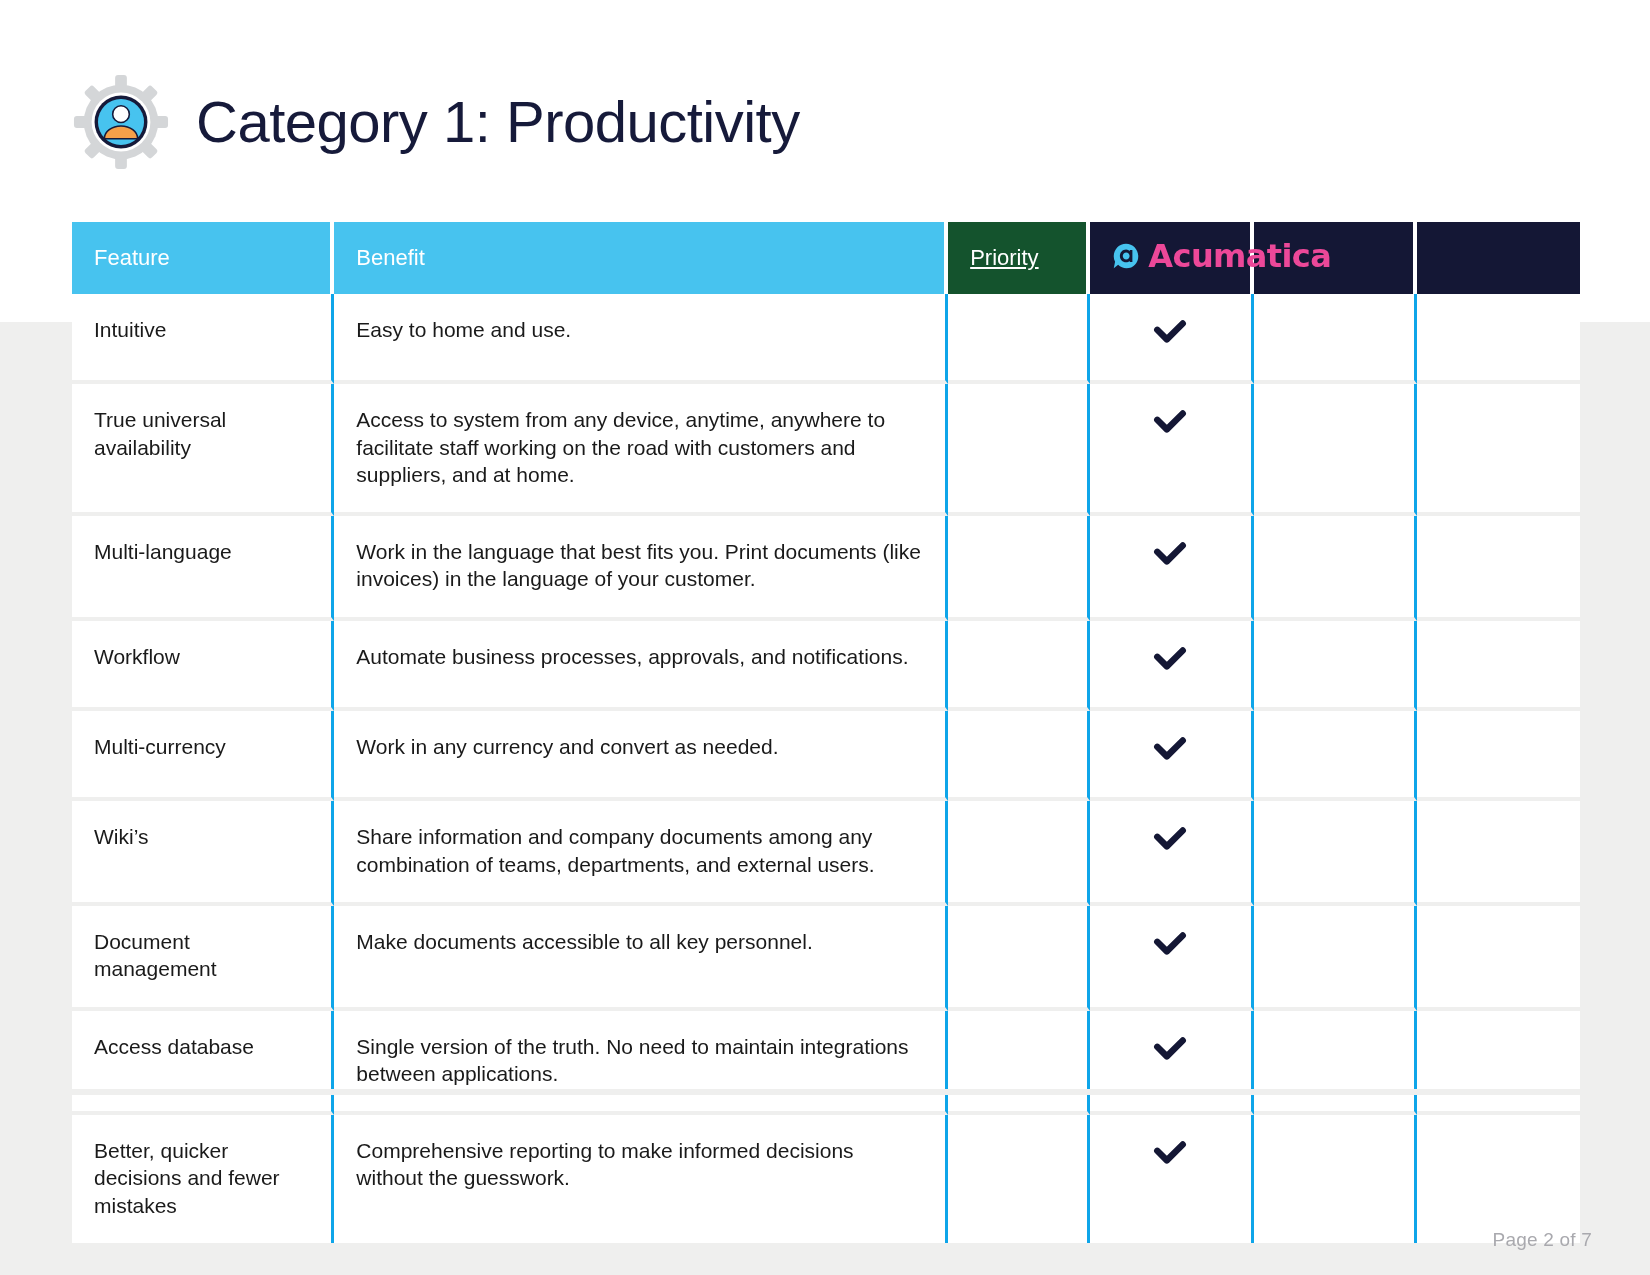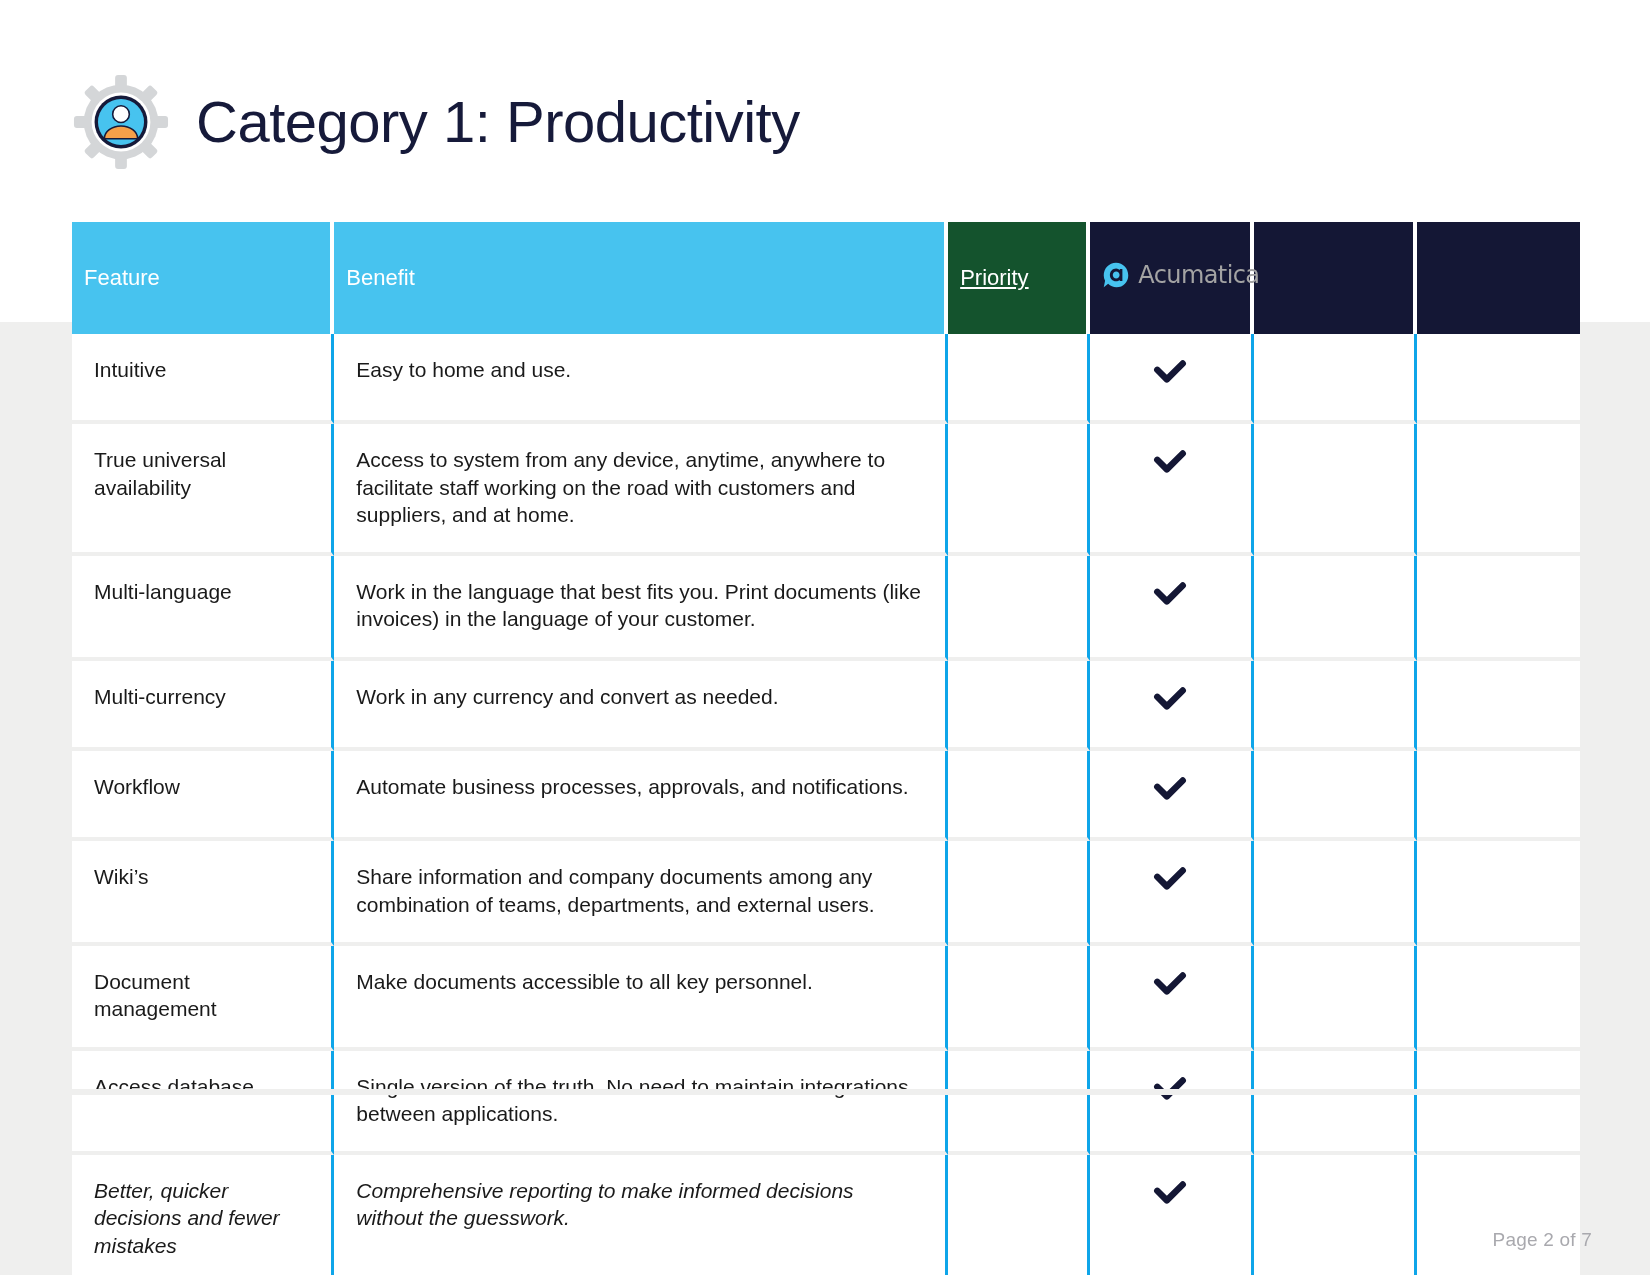--- a/index.html
+++ b/index.html
@@ -69,23 +69,23 @@
     border-collapse: separate;
     border-spacing: 0;
     table-layout: fixed;
   }
   .cmp-table col.c-feature  { width: 262px; }
   .cmp-table col.c-benefit  { width: 613px; }
   .cmp-table col.c-priority { width: 142px; }
   .cmp-table col.c-vendor   { width: 163px; }
 
   .cmp-table thead th {
-    height: 112px;
+    height: 72px;
     vertical-align: middle;
-    padding: 0 12px;
+    padding: 0 22px;
     text-align: left;
     font-weight: 400;
     color: #ffffff;
     font-size: 22px;
     border-right: 4px solid #ffffff;
     box-sizing: border-box;
   }
   .cmp-table thead th:last-child { border-right: none; }
   th.h-blue   { background: #47c3ef; }
   th.h-orange { background: #14532d; text-decoration: underline; }
@@ -95,40 +95,40 @@
   th.h-vendor { text-align: center; padding: 0 10px; }
 
   .acu-logo {
     display: inline-flex;
     align-items: center;
     gap: 8px;
     line-height: 1;
   }
   .acu-mark { width: 28px; height: 28px; flex: 0 0 auto; }
   .acu-word {
-    color: #a3a3a3;
-    font-size: 24px;
-    font-weight: normal;
+    color: #ec4899;
+    font-size: 32px;
+    font-weight: bold;
     letter-spacing: -0.6px;
     font-family: "DejaVu Sans", sans-serif;
   }
 
   .cmp-table tbody td {
     background: #ffffff;
     border-right: 3px solid #0ea5e9;
     border-bottom: 4px solid #efefee;
     padding: 22px 22px 24px 22px;
     vertical-align: top;
     color: #1a1a1a;
     font-size: 21px;
     line-height: 1.3;
     box-sizing: border-box;
   }
   .cmp-table tbody td:last-child { border-right: none; }
-  .cmp-table tbody tr:last-child td { border-bottom: none; font-style: italic; }
+  .cmp-table tbody tr:last-child td { border-bottom: none; }
 
   td.c-check {
     text-align: center;
     padding-top: 24px;
   }
   .check {
     display: inline-block;
     width: 34px;
     height: 34px;
   }
@@ -241,40 +241,40 @@
           <td>Multi-language</td>
           <td>Work in the language that best fits you. Print documents (like invoices) in the language of your customer.</td>
           <td></td>
           <td class="c-check"><span class="check"><svg viewBox="0 0 32 32" width="34" height="34" aria-hidden="true">
                 <path d="M4 13 L13 22 L28 7" fill="none" stroke="#141735" stroke-width="6" stroke-linecap="round" stroke-linejoin="round"></path>
               </svg></span></td>
           <td class="c-check"></td>
           <td class="c-check"></td>
         </tr>
         <tr>
+          <td>Workflow</td>
+          <td>Automate business processes, approvals, and notifications.</td>
+          <td></td>
+          <td class="c-check"><span class="check"><svg viewBox="0 0 32 32" width="34" height="34" aria-hidden="true">
+                <path d="M4 13 L13 22 L28 7" fill="none" stroke="#141735" stroke-width="6" stroke-linecap="round" stroke-linejoin="round"></path>
+              </svg></span></td>
+          <td class="c-check"></td>
+          <td class="c-check"></td>
+        </tr>
+        <tr>
           <td>Multi-currency</td>
           <td>Work in any currency and convert as needed.</td>
           <td></td>
           <td class="c-check"><span class="check"><svg viewBox="0 0 32 32" width="34" height="34" aria-hidden="true">
                 <path d="M4 13 L13 22 L28 7" fill="none" stroke="#141735" stroke-width="6" stroke-linecap="round" stroke-linejoin="round"></path>
               </svg></span></td>
           <td class="c-check"></td>
           <td class="c-check"></td>
         </tr>
         <tr>
-          <td>Workflow</td>
-          <td>Automate business processes, approvals, and notifications.</td>
-          <td></td>
-          <td class="c-check"><span class="check"><svg viewBox="0 0 32 32" width="34" height="34" aria-hidden="true">
-                <path d="M4 13 L13 22 L28 7" fill="none" stroke="#141735" stroke-width="6" stroke-linecap="round" stroke-linejoin="round"></path>
-              </svg></span></td>
-          <td class="c-check"></td>
-          <td class="c-check"></td>
-        </tr>
-        <tr>
           <td>Wiki’s</td>
           <td>Share information and company documents among any combination of teams, departments, and external users.</td>
           <td></td>
           <td class="c-check"><span class="check"><svg viewBox="0 0 32 32" width="34" height="34" aria-hidden="true">
                 <path d="M4 13 L13 22 L28 7" fill="none" stroke="#141735" stroke-width="6" stroke-linecap="round" stroke-linejoin="round"></path>
               </svg></span></td>
           <td class="c-check"></td>
           <td class="c-check"></td>
         </tr>
         <tr>

